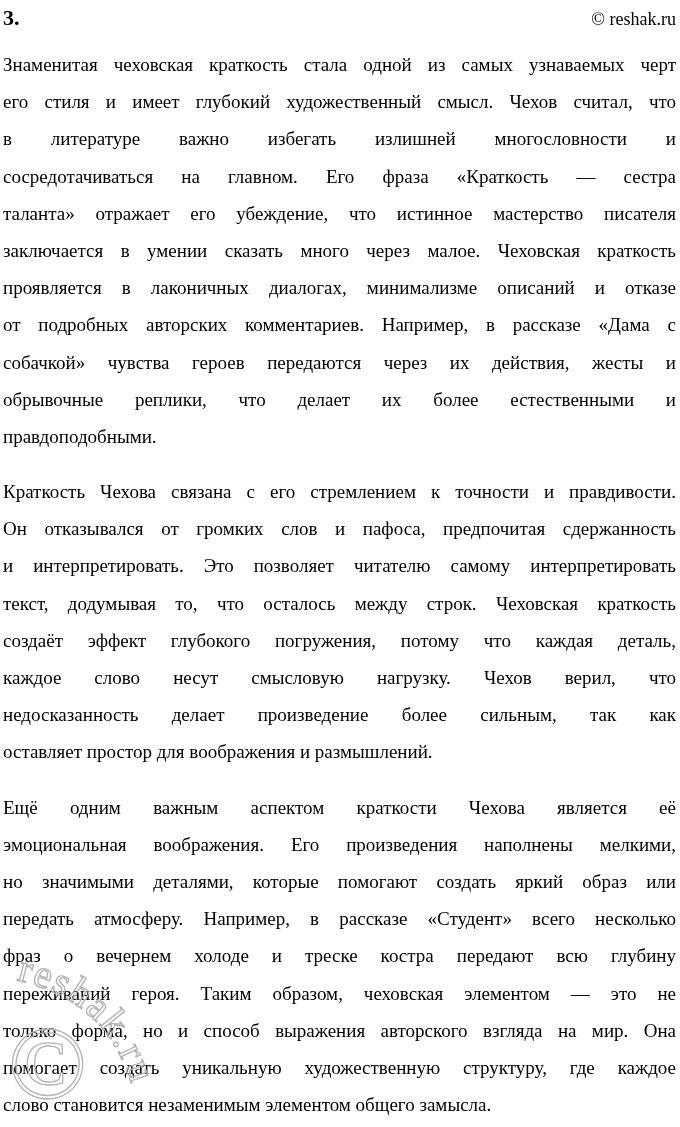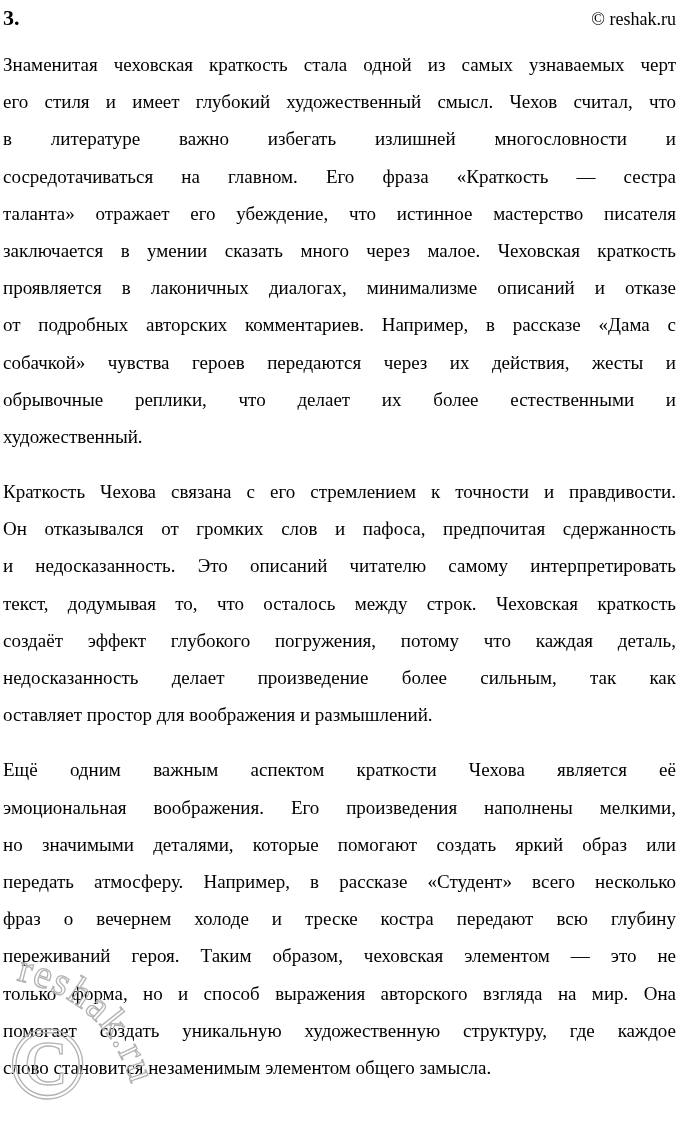--- a/index.html
+++ b/index.html
@@ -63,28 +63,29 @@
         <div class="line">Знаменитая чеховская краткость стала одной из самых узнаваемых черт</div>
         <div class="line">его стиля и имеет глубокий художественный смысл. Чехов считал, что</div>
         <div class="line">в литературе важно избегать излишней многословности и</div>
         <div class="line">сосредотачиваться на главном. Его фраза «Краткость — сестра</div>
         <div class="line">таланта» отражает его убеждение, что истинное мастерство писателя</div>
         <div class="line">заключается в умении сказать много через малое. Чеховская краткость</div>
         <div class="line">проявляется в лаконичных диалогах, минимализме описаний и отказе</div>
         <div class="line">от подробных авторских комментариев. Например, в рассказе «Дама с</div>
         <div class="line">собачкой» чувства героев передаются через их действия, жесты и</div>
         <div class="line">обрывочные реплики, что делает их более естественными и</div>
-        <div class="line line-last">художественный.</div>
+        <div class="line line-last">правдоподобными.</div>
       </div>
     <div class="para">
         <div class="line">Краткость Чехова связана с его стремлением к точности и правдивости.</div>
         <div class="line">Он отказывался от громких слов и пафоса, предпочитая сдержанность</div>
-        <div class="line">и недосказанность. Это описаний читателю самому интерпретировать</div>
+        <div class="line">и интерпретировать. Это позволяет читателю самому интерпретировать</div>
         <div class="line">текст, додумывая то, что осталось между строк. Чеховская краткость</div>
         <div class="line">создаёт эффект глубокого погружения, потому что каждая деталь,</div>
+        <div class="line">каждое слово несут смысловую нагрузку. Чехов верил, что</div>
         <div class="line">недосказанность делает произведение более сильным, так как</div>
         <div class="line line-last">оставляет простор для воображения и размышлений.</div>
       </div>
     <div class="para">
         <div class="line">Ещё одним важным аспектом краткости Чехова является её</div>
         <div class="line">эмоциональная воображения. Его произведения наполнены мелкими,</div>
         <div class="line">но значимыми деталями, которые помогают создать яркий образ или</div>
         <div class="line">передать атмосферу. Например, в рассказе «Студент» всего несколько</div>
         <div class="line">фраз о вечернем холоде и треске костра передают всю глубину</div>
         <div class="line">переживаний героя. Таким образом, чеховская элементом — это не</div>

